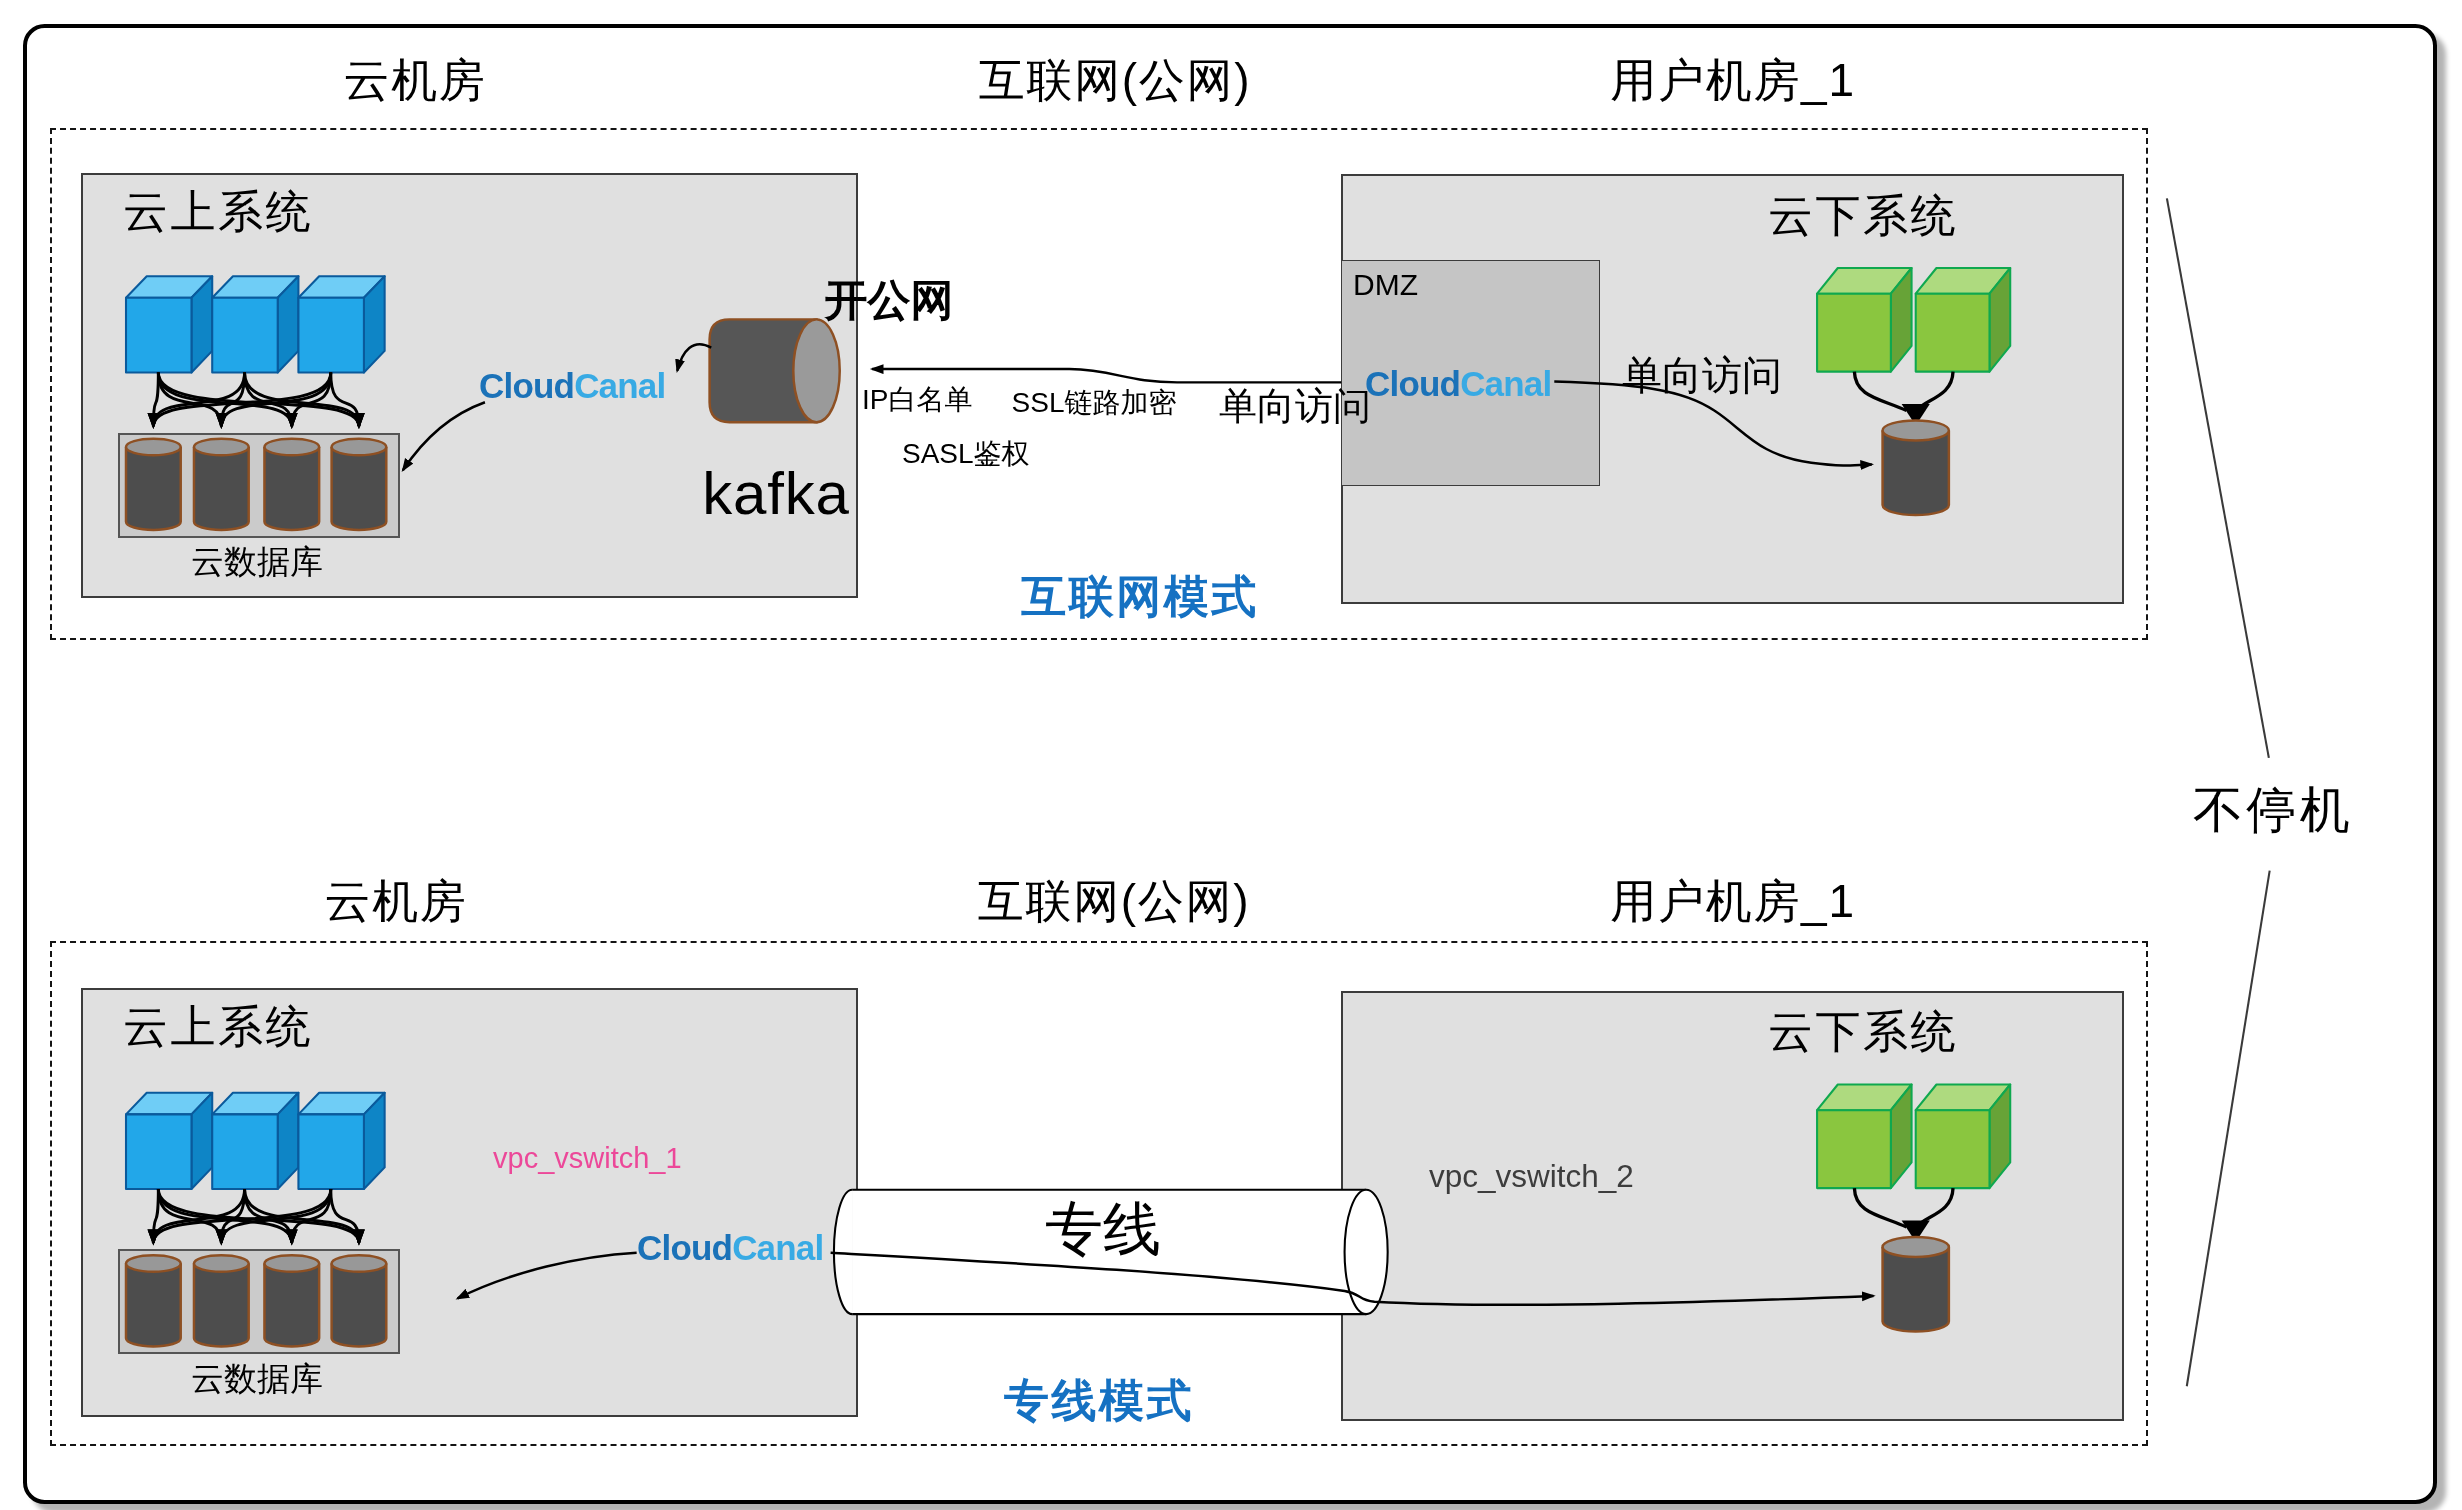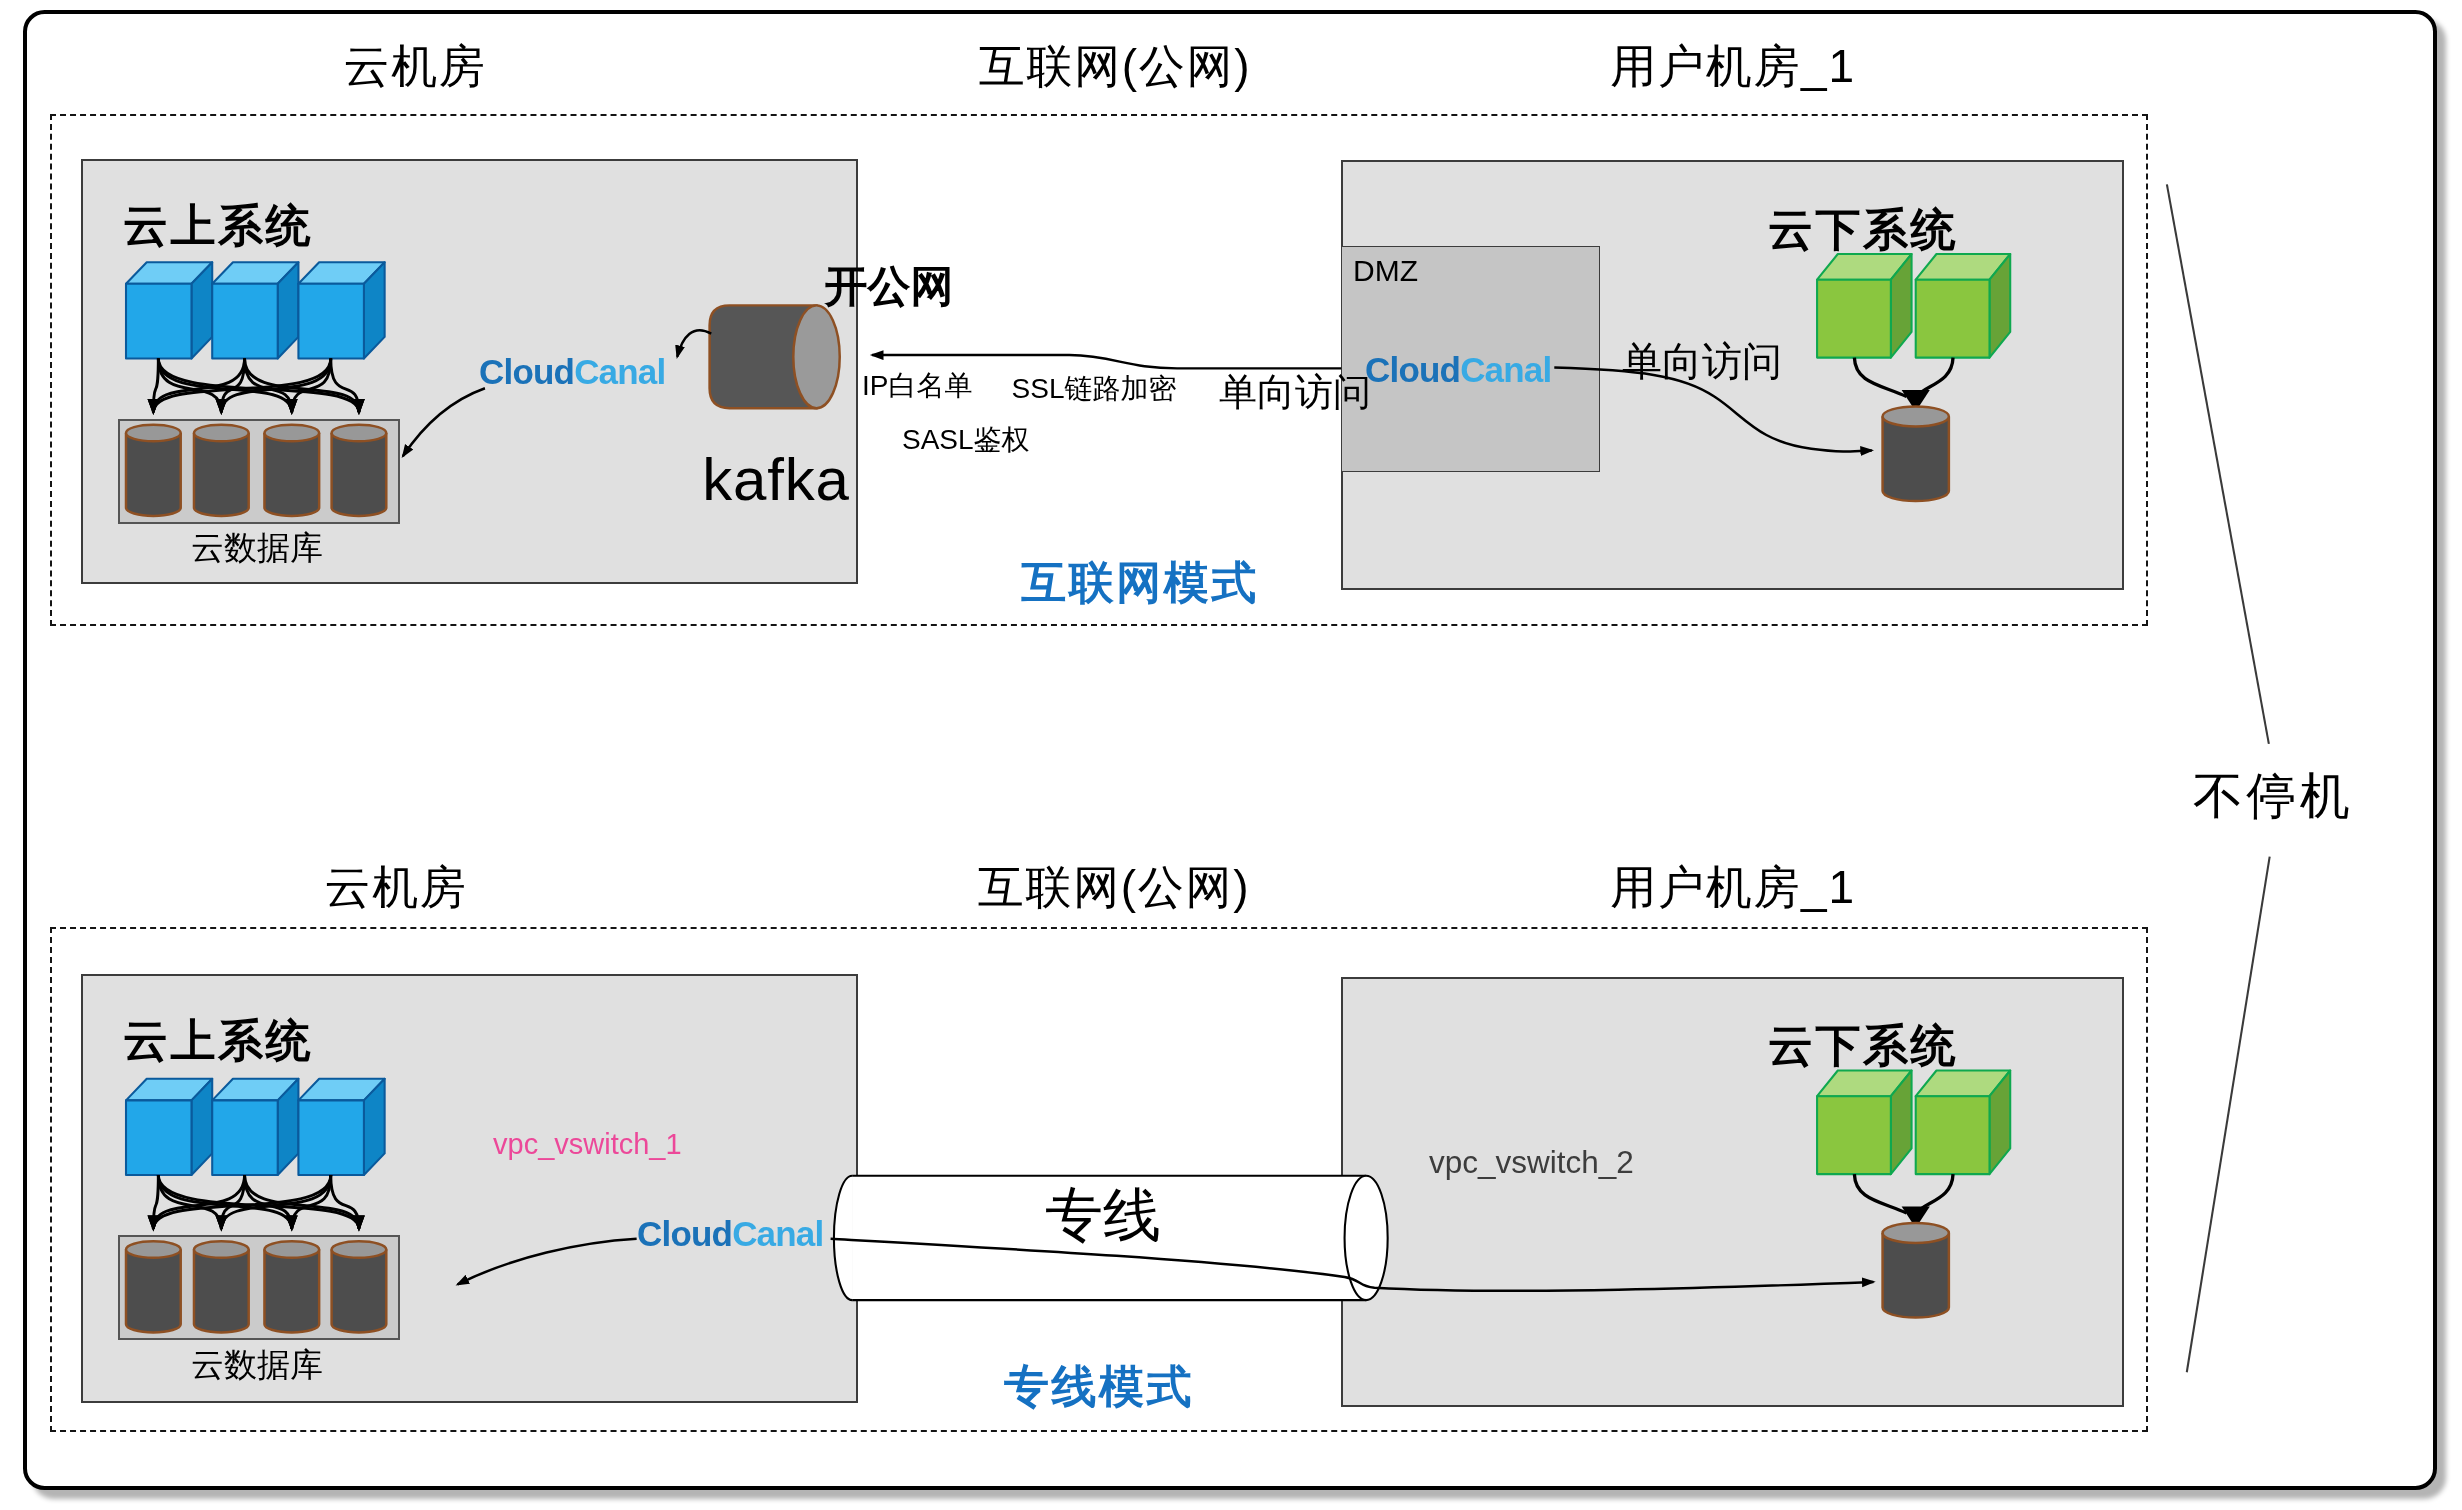--- a/index.html
+++ b/index.html
@@ -1,26 +1,26 @@
 <!DOCTYPE html>
 <html style="--logo_dark: #1B72B8; --logo_light: #38AAE4; --mode_blue: #1571C2; --box_gray: #E0E0E0; --dmz_gray: #C5C5C5; --dbbox_gray: #CBCBCB; --cube_blue_front: #22A7E9; --cube_blue_top: #6FCDF6; --cube_blue_side: #0E85C6; --cube_blue_stroke: #0A5A9C; --cube_green_front: #8AC63F; --cube_green_top: #AEDA7F; --cube_green_side: #67A337; --cube_green_stroke: #0FA84F; --cyl_body: #4D4D4D; --cyl_top: #989898; --cyl_stroke: #8E5023;font-size:13.3px"><head>
 <meta charset="utf-8">
 <style>
   html,body{margin:0;padding:0;background:#fff;}
   body{width:2462px;height:1511px;position:relative;font-family:"Liberation Sans","DejaVu Sans",sans-serif;}
-  .canvas{position:absolute;left:0;top:0;width:2462px;height:1263px;}
+  .canvas{position:absolute;left:0;top:14px;width:2462px;height:1263px;}
   .frame{position:absolute;left:23px;top:10px;width:2406px;height:1472px;border:4.1px solid #000;border-radius:21.6px;box-shadow:9px 9px 5.8px #b4b4b4;background:#fff;}
   .dashed-box{position:absolute;border:2.5px dashed #141414;}
   .gray-box{position:absolute;background:var(--box_gray);border:2.1px solid #3c3c3c;}
   .dmz-box{position:absolute;background:var(--dmz_gray);border:1.7px solid #3c3c3c;}
   .db-box{position:absolute;background:var(--dbbox_gray);border:2.1px solid #555;}
   .lbl{position:absolute;color:#000;white-space:nowrap;line-height:1.15;}
   .ctr{transform:translateX(-50%);}
   .hdr{font-size:46px;font-weight:400;letter-spacing:1.7px;}
-  .sysT{font-size:45px;font-weight:700;letter-spacing:2.5px;margin-top:28px;}
+  .sysT{font-size:45px;font-weight:400;letter-spacing:2.5px;}
   .small{font-size:28px;}
   .mode{font-size:45px;font-weight:700;color:var(--mode_blue);letter-spacing:2.5px;}
   .logo{position:absolute;font-size:35px;font-weight:700;letter-spacing:-0.8px;white-space:nowrap;}
   .logo .p1{color:var(--logo_dark);}
   .logo .p2{color:var(--logo_light);}
   svg.overlay{position:absolute;left:0;top:0;pointer-events:none;}
   .tangle{fill:none;stroke:#000;stroke-width:3.5;}
   .thinA{fill:none;stroke:#000;stroke-width:3;}
   .bigA{fill:none;stroke:#000;stroke-width:4;}
 </style>

